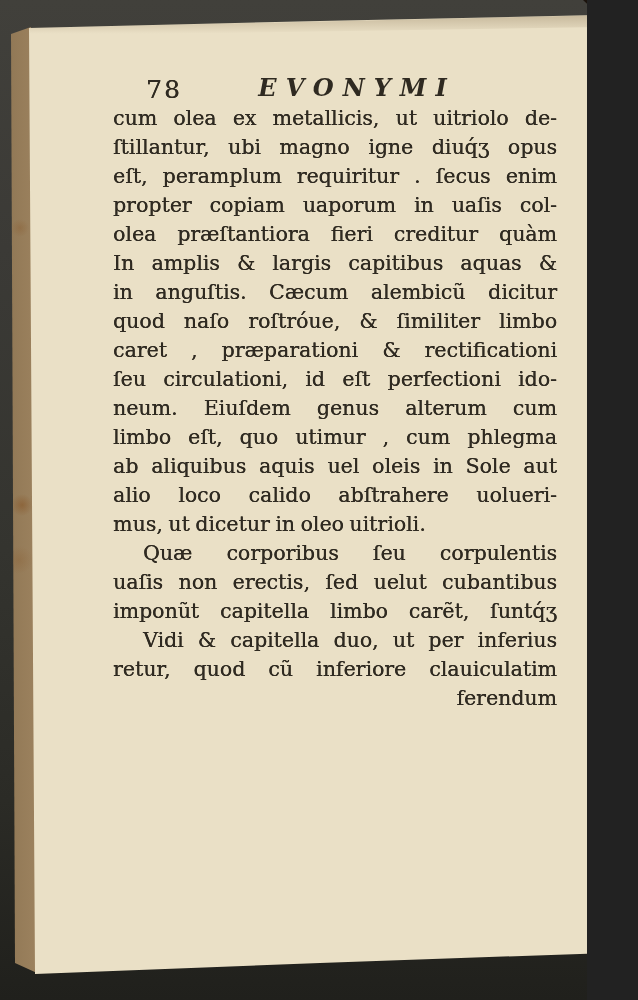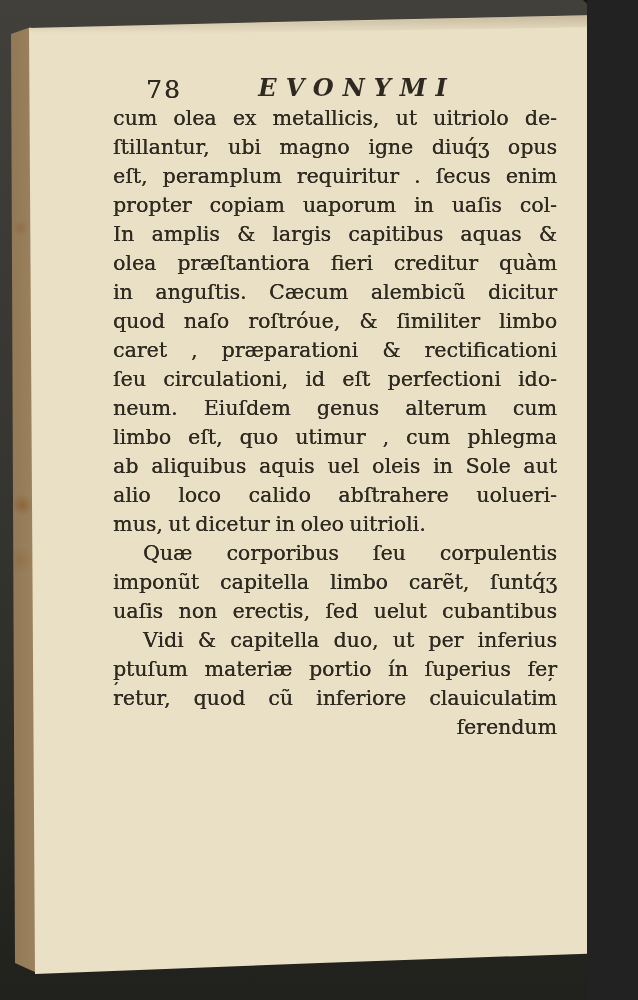--- a/index.html
+++ b/index.html
@@ -96,32 +96,31 @@
   <div class="crease"></div>
 
   <div class="folio">78</div>
   <div class="running-title">EVONYMI</div>
 
   <div class="body-text">
       <div class="line">cum olea ex metallicis, ut uitriolo de-</div>
       <div class="line">ſtillantur, ubi magno igne diuq́ʒ opus</div>
       <div class="line">eſt, peramplum requiritur . ſecus enim</div>
       <div class="line">propter copiam uaporum in uaſis col-</div>
+      <div class="line">olea præſtantiora fieri creditur quàm</div>
       <div class="line">In amplis &amp; largis capitibus aquas &amp;</div>
-      <div class="line">olea præſtantiora fieri creditur quàm</div>
       <div class="line">in anguſtis. Cæcum alembicũ dicitur</div>
       <div class="line">quod naſo roſtróue, &amp; ſimiliter limbo</div>
       <div class="line">caret , præparationi &amp; rectificationi</div>
       <div class="line">ſeu circulationi, id eſt perfectioni ido-</div>
       <div class="line">neum. Eiuſdem genus alterum cum</div>
       <div class="line">limbo eſt, quo utimur , cum phlegma</div>
       <div class="line">ab aliquibus aquis uel oleis in Sole aut</div>
       <div class="line">alio loco calido abſtrahere uolueri-</div>
       <div class="line left">mus, ut dicetur in oleo uitrioli.</div>
       <div class="line indent">Quæ corporibus ſeu corpulentis</div>
+      <div class="line">uaſis non erectis, ſed uelut cubantibus</div>
       <div class="line">imponũt capitella limbo carẽt, ſuntq́ʒ</div>
-      <div class="line">uaſis non erectis, ſed uelut cubantibus</div>
       <div class="line indent">Vidi &amp; capitella duo, ut per inferius</div>
-      <div class="line">p̦tuſum materiæ portio ín ſuperius fer̦</div>
       <div class="line">retur, quod cũ inferiore clauiculatim</div>
       <div class="line right">ferendum</div>
     </div>
 </div>
 
 </body></html>

